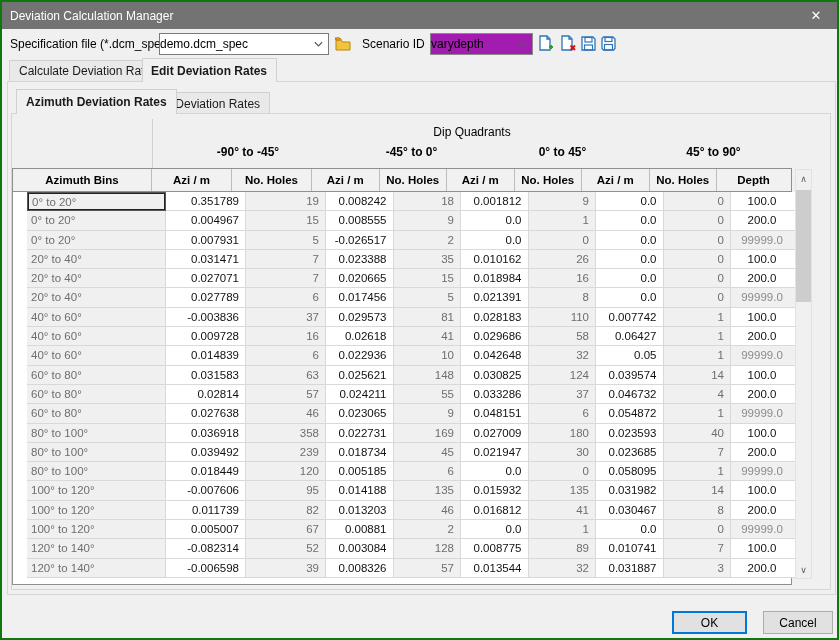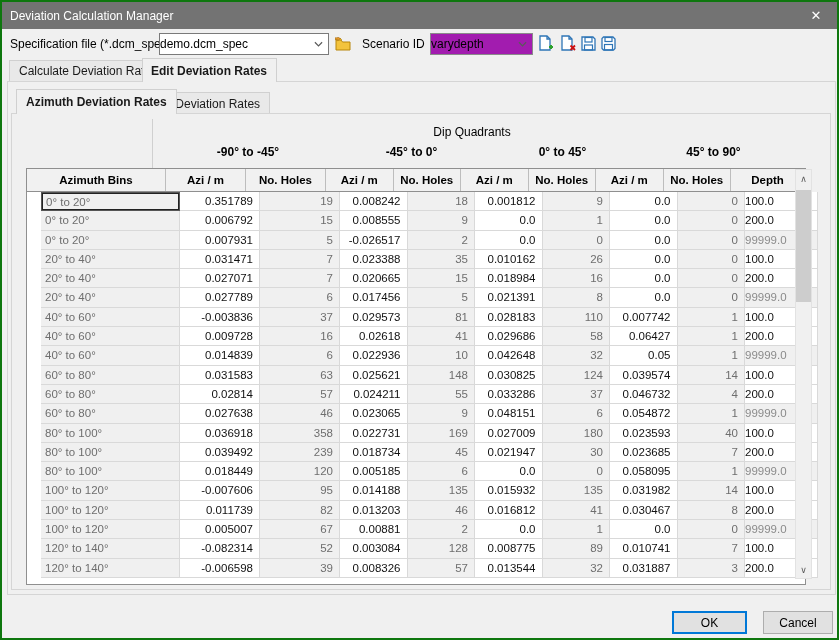--- a/index.html
+++ b/index.html
@@ -26,31 +26,31 @@
   .panel { position: absolute; border: 1px solid #d5d5d5; background: #f0f0f0; }
 
   
   .qhead { position: absolute; left: 10px; top: 117px; width: 780px; height: 49px; font-size: 12px; }
   .qhead .vline { position: absolute; left: 140px; top: 0; width: 1px; height: 49px; background: #d0d0d0; }
   .q-title { position: absolute; left: 140px; top: 6px; width: 640px; text-align: center; font-weight: normal; color: #000; }
   .q-ranges { position: absolute; left: 0; top: 26px; width: 780px; display: grid; grid-template-columns: 140px 160px 135px 135px 135px 75px; gap: 16px; }
   .q-ranges span { text-align: center; font-weight: bold; color: #000; }
 
   
-  .table-wrap { position: absolute; left: 24px; top: 166px; width: 780px; height: 417px; border: 1px solid #8f8f8f; background: #ffffff; }
+  .table-wrap { position: absolute; left: 10px; top: 166px; width: 780px; height: 417px; border: 1px solid #8f8f8f; background: #ffffff; }
   .thead, .trow { display: grid; grid-template-columns: 139px 80px 80px 67.5px 67.5px 67.5px 67.5px 67.5px 67.5px 73px; }
   .thead { height: 23px; background: #f1f1f1; border-bottom: 1px solid #8f8f8f; }
   .thead .hcell { font-size: 11.5px; font-weight: bold; color: #000; text-align: center; line-height: 22px; border-right: 1px solid #bdbdbd; overflow: hidden; white-space: nowrap; }
   .thead .hcell:last-child { border-right: none; }
   .trow { height: 19.3px; margin-left: 14px; }
   .cell { font-size: 11.5px; line-height: 18px; border-right: 1px solid #d9d9d9; border-bottom: 1px solid #d9d9d9; overflow: hidden; white-space: nowrap; }
   .c-bin { background: #f0f0f0; color: #6e6e6e; text-align: left; padding-left: 4px; }
   .c-azi { background: #ffffff; color: #111; text-align: right; padding-right: 6px; }
   .c-holes { background: #f0f0f0; color: #6e6e6e; text-align: right; padding-right: 6px; }
-  .c-depth { background: #ffffff; color: #111; text-align: left; padding-right: 10px; }
+  .c-depth { background: #ffffff; color: #111; text-align: center; padding-right: 10px; }
   .c-depth.muted { background: #f0f0f0; color: #8a8a8a; }
   .cell.focused { outline: 1px solid #222; outline-offset: -2px; border: 1px solid #555; }
 
   
   .vscroll { position: absolute; left: 793px; top: 167px; width: 17px; height: 410px; background: #f0f0f0; border: 1px solid #e2e2e2; }
   .sb-btn { position: absolute; left: 0; width: 15px; height: 17px; display: flex; align-items: center; justify-content: center; font-size: 9px; color: #5a5a5a; background: #f0f0f0; }
   .sb-up { top: 0; }
   .sb-down { bottom: 0; }
   .sb-thumb { position: absolute; left: 0; top: 20px; width: 15px; height: 112px; background: #cdcdcd; }
 
@@ -175,21 +175,21 @@
           <div class="cell c-azi">0.008242</div>
           <div class="cell c-holes">18</div>
           <div class="cell c-azi">0.001812</div>
           <div class="cell c-holes">9</div>
           <div class="cell c-azi">0.0</div>
           <div class="cell c-holes">0</div>
           <div class="cell c-depth">100.0</div>
         </div>
         <div class="trow">
           <div class="cell c-bin">0° to 20°</div>
-          <div class="cell c-azi">0.006792</div>
+          <div class="cell c-azi">0.004967</div>
           <div class="cell c-holes">15</div>
           <div class="cell c-azi">0.008555</div>
           <div class="cell c-holes">9</div>
           <div class="cell c-azi">0.0</div>
           <div class="cell c-holes">1</div>
           <div class="cell c-azi">0.0</div>
           <div class="cell c-holes">0</div>
           <div class="cell c-depth">200.0</div>
         </div>
         <div class="trow">

